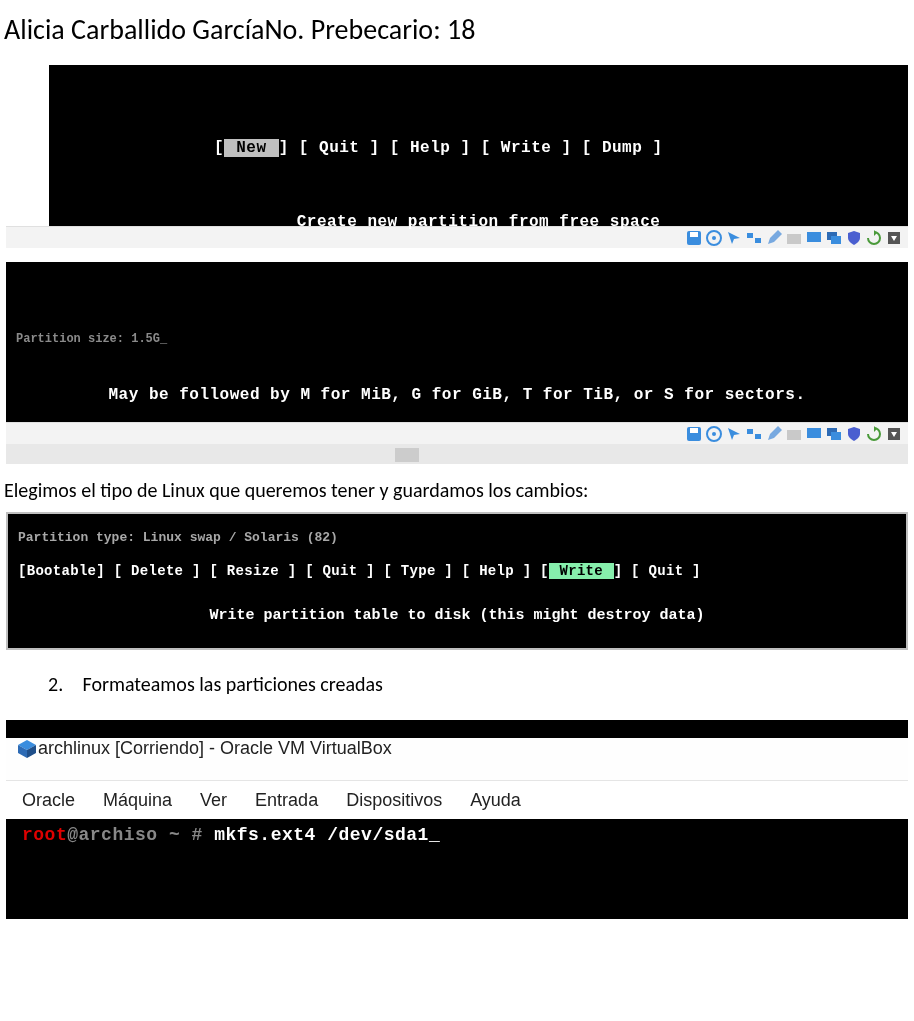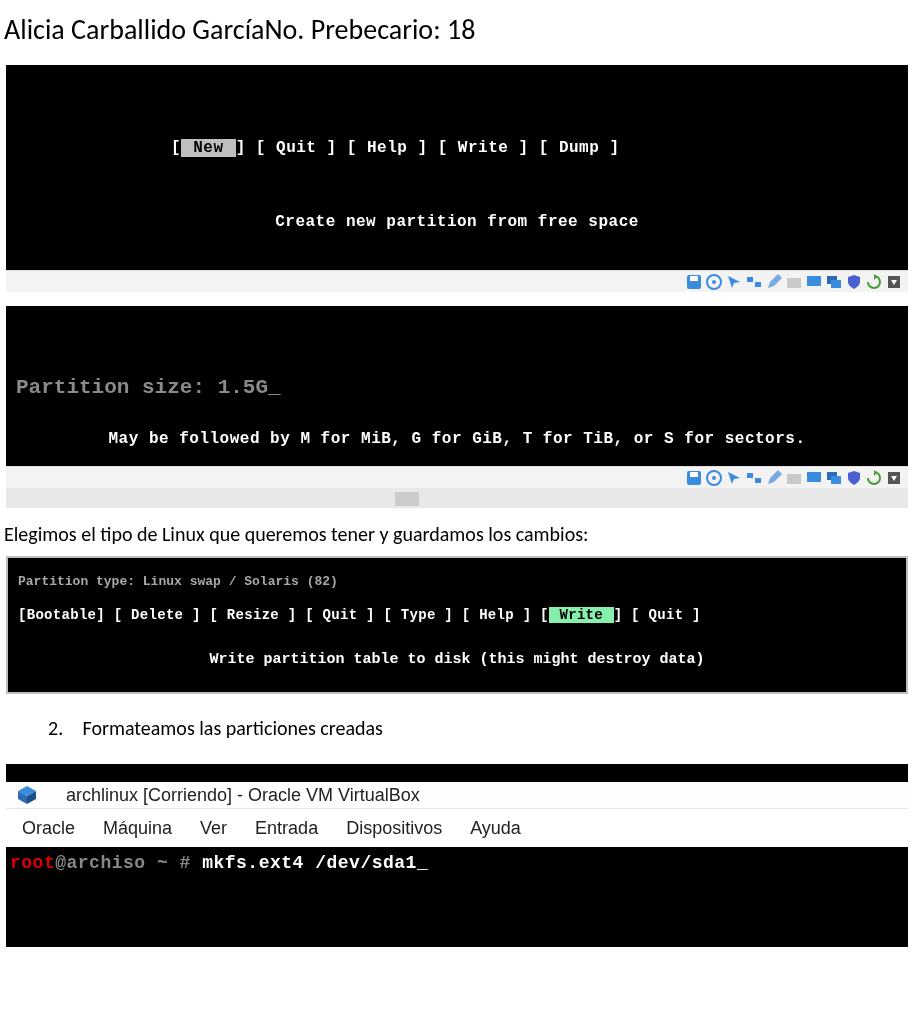--- a/index.html
+++ b/index.html
@@ -17,21 +17,21 @@
   }
   .screenshot { position: relative; }
   .terminal {
     background: #000;
     color: #fff;
     font-family: "Courier New", monospace;
     font-weight: bold;
   }
   
   .shot1 { margin: 0 6px; }
-  .shot1 .black { height: 205px; position: relative; }
+  .shot1 .black { height: 161px; position: relative; margin-left: 43px; }
   .shot1 .menu-row {
     position: absolute;
     top: 74px;
     left: 165px;
     font-size: 16px;
     letter-spacing: 0.5px;
     white-space: nowrap;
   }
   .shot1 .menu-row .sel { background:#bfbfbf; color:#000; padding:0 2px; }
   .shot1 .caption {
@@ -53,21 +53,21 @@
     gap: 4px;
     padding: 0 6px;
     font-size: 14px;
   }
   .vmbar .ico { width:16px; height:16px; display:inline-block; }
   
   .shot2 { margin: 14px 6px 0; }
   .shot2 .black { height: 160px; position: relative; }
   .shot2 .prompt {
     position:absolute; top:70px; left:10px;
-    color:#8a8a8a; font-size:21px; font-weight:bold;
+    color:#8a8a8a; font-size:12px; font-weight:bold;
     font-family:"Courier New", monospace;
   }
   .shot2 .cursor { color:#8a8a8a; }
   .shot2 .followed {
     position:absolute; top:124px; left:0; right:0;
     text-align:center; font-size:16px; letter-spacing:0.5px;
   }
   
   .doc-text {
     font-size: 20px;
@@ -79,25 +79,25 @@
   .shot3 .line1 { color:#a8a8a8; font-size:13px; font-family:"Courier New",monospace; font-weight:bold; margin-bottom:18px;}
   .shot3 .menu2 { color:#fff; font-size:14px; font-family:"Courier New",monospace; font-weight:bold; letter-spacing:0.3px; white-space:nowrap; margin-bottom:28px;}
   .shot3 .menu2 .sel { background:#86efac; color:#000; padding:0 2px;}
   .shot3 .caption3 { color:#fff; font-size:15px; font-family:"Courier New",monospace; font-weight:bold; text-align:center;}
   
   .doc-list { font-size:20px; margin:22px 4px 10px 48px; }
   .doc-list .num { display:inline-block; width:30px; }
   
   .shot4 { margin: 24px 6px 10px; background:#fff;}
   .shot4 .black-top { height:18px; background:#000; }
-  .shot4 .titlebar { height:27px; background:#fefefe; display:flex; align-items:center; gap:28px; padding:0 10px; border-bottom:1px solid #e5e5e5;}
+  .shot4 .titlebar { height:43px; background:#fefefe; display:flex; align-items:flex-start; gap:0; padding:0 10px; border-bottom:1px solid #e5e5e5;}
   .shot4 .titlebar .vm-icon { width:22px; height:22px; }
   .shot4 .titlebar .title { font-size:18px; font-family:"Segoe UI",Arial,sans-serif; color:#222;}
   .shot4 .menubar { height:38px; background:#fff; display:flex; align-items:center; gap:28px; padding:0 16px; font-size:18px; font-family:"Segoe UI",Arial,sans-serif; color:#222;}
-  .shot4 .termline { background:#000; color:#fff; font-family:"Courier New",monospace; font-weight:bold; font-size:18px; padding:6px 0 6px 4px; letter-spacing:0.5px;}
+  .shot4 .termline { background:#000; color:#fff; font-family:"Courier New",monospace; font-weight:bold; font-size:18px; padding:6px 0 6px 16px; letter-spacing:0.5px;}
   .shot4 .termline .root { color:#d00; }
   .shot4 .termline .at { color:#888; }
   .shot4 .termline .cmd { color:#fff; }
   .shot4 .black-bottom { height:68px; background:#000; }
   .gray-strip { height:20px; background:#e8e8e8; margin:0 6px; display:flex; gap:26px; justify-content:center; align-items:center;}
   .gray-strip .gs { width:24px; height:14px;}
 </style>
 </head>
 <body>
 

